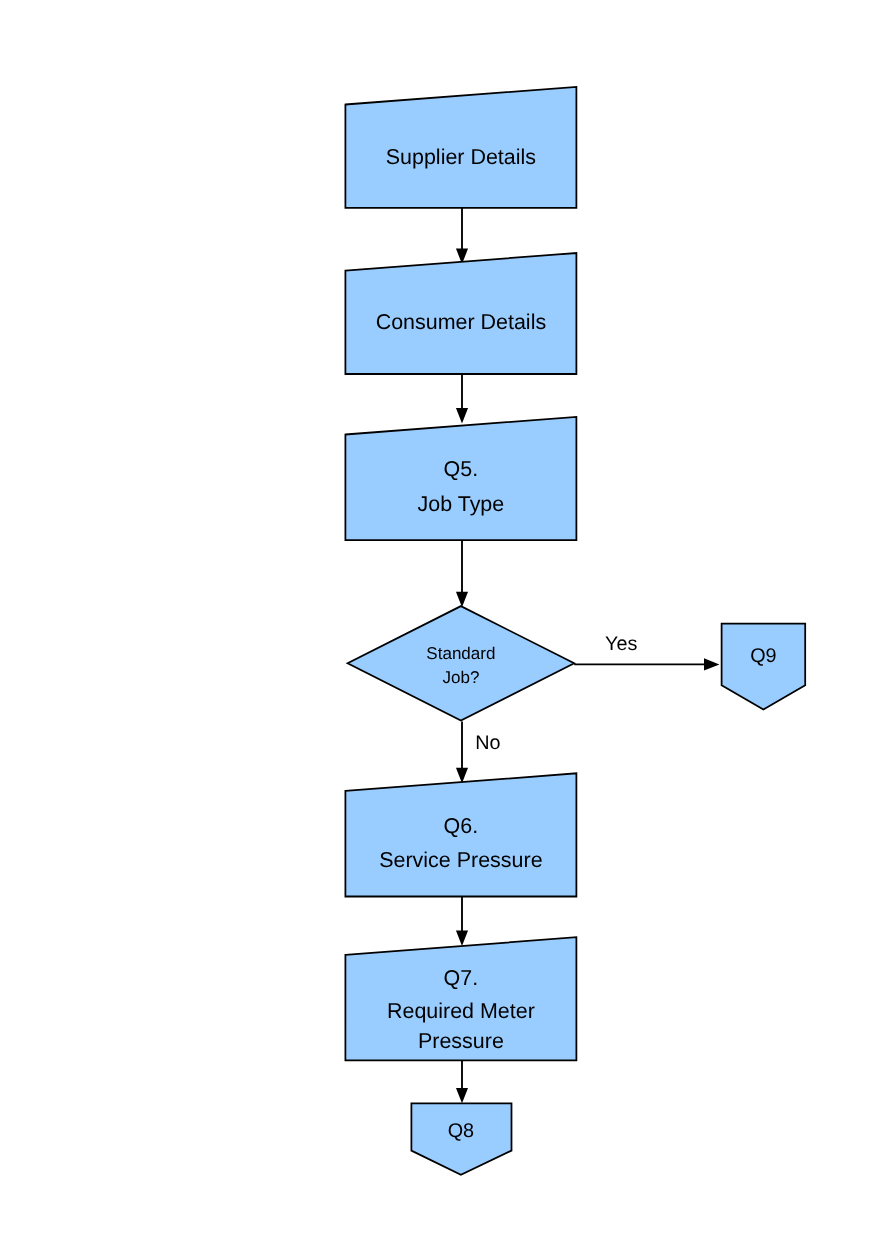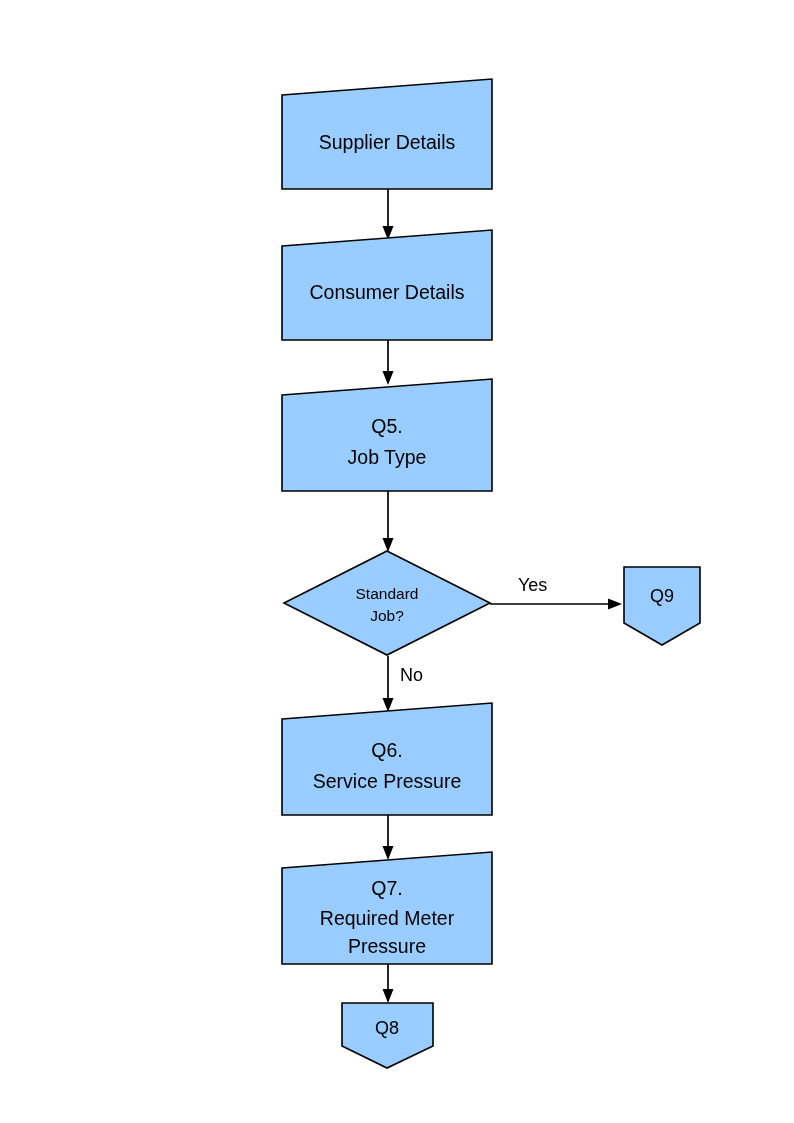--- a/index.html
+++ b/index.html
@@ -14,20 +14,21 @@
     font-family: "Liberation Sans", sans-serif;
     overflow: hidden;
     position: relative;
   }
   #flow-root {
     position: absolute;
     left: 0;
     top: 0;
     width: 704px;
     height: 1123px;
+    padding-left: 32px;
   }
   svg#flow-svg {
     display: block;
     width: 794px;
     height: 1123px;
   }
   .node-shape {
     fill: #99ccff;
     stroke: #000000;
     stroke-width: 1.6;

